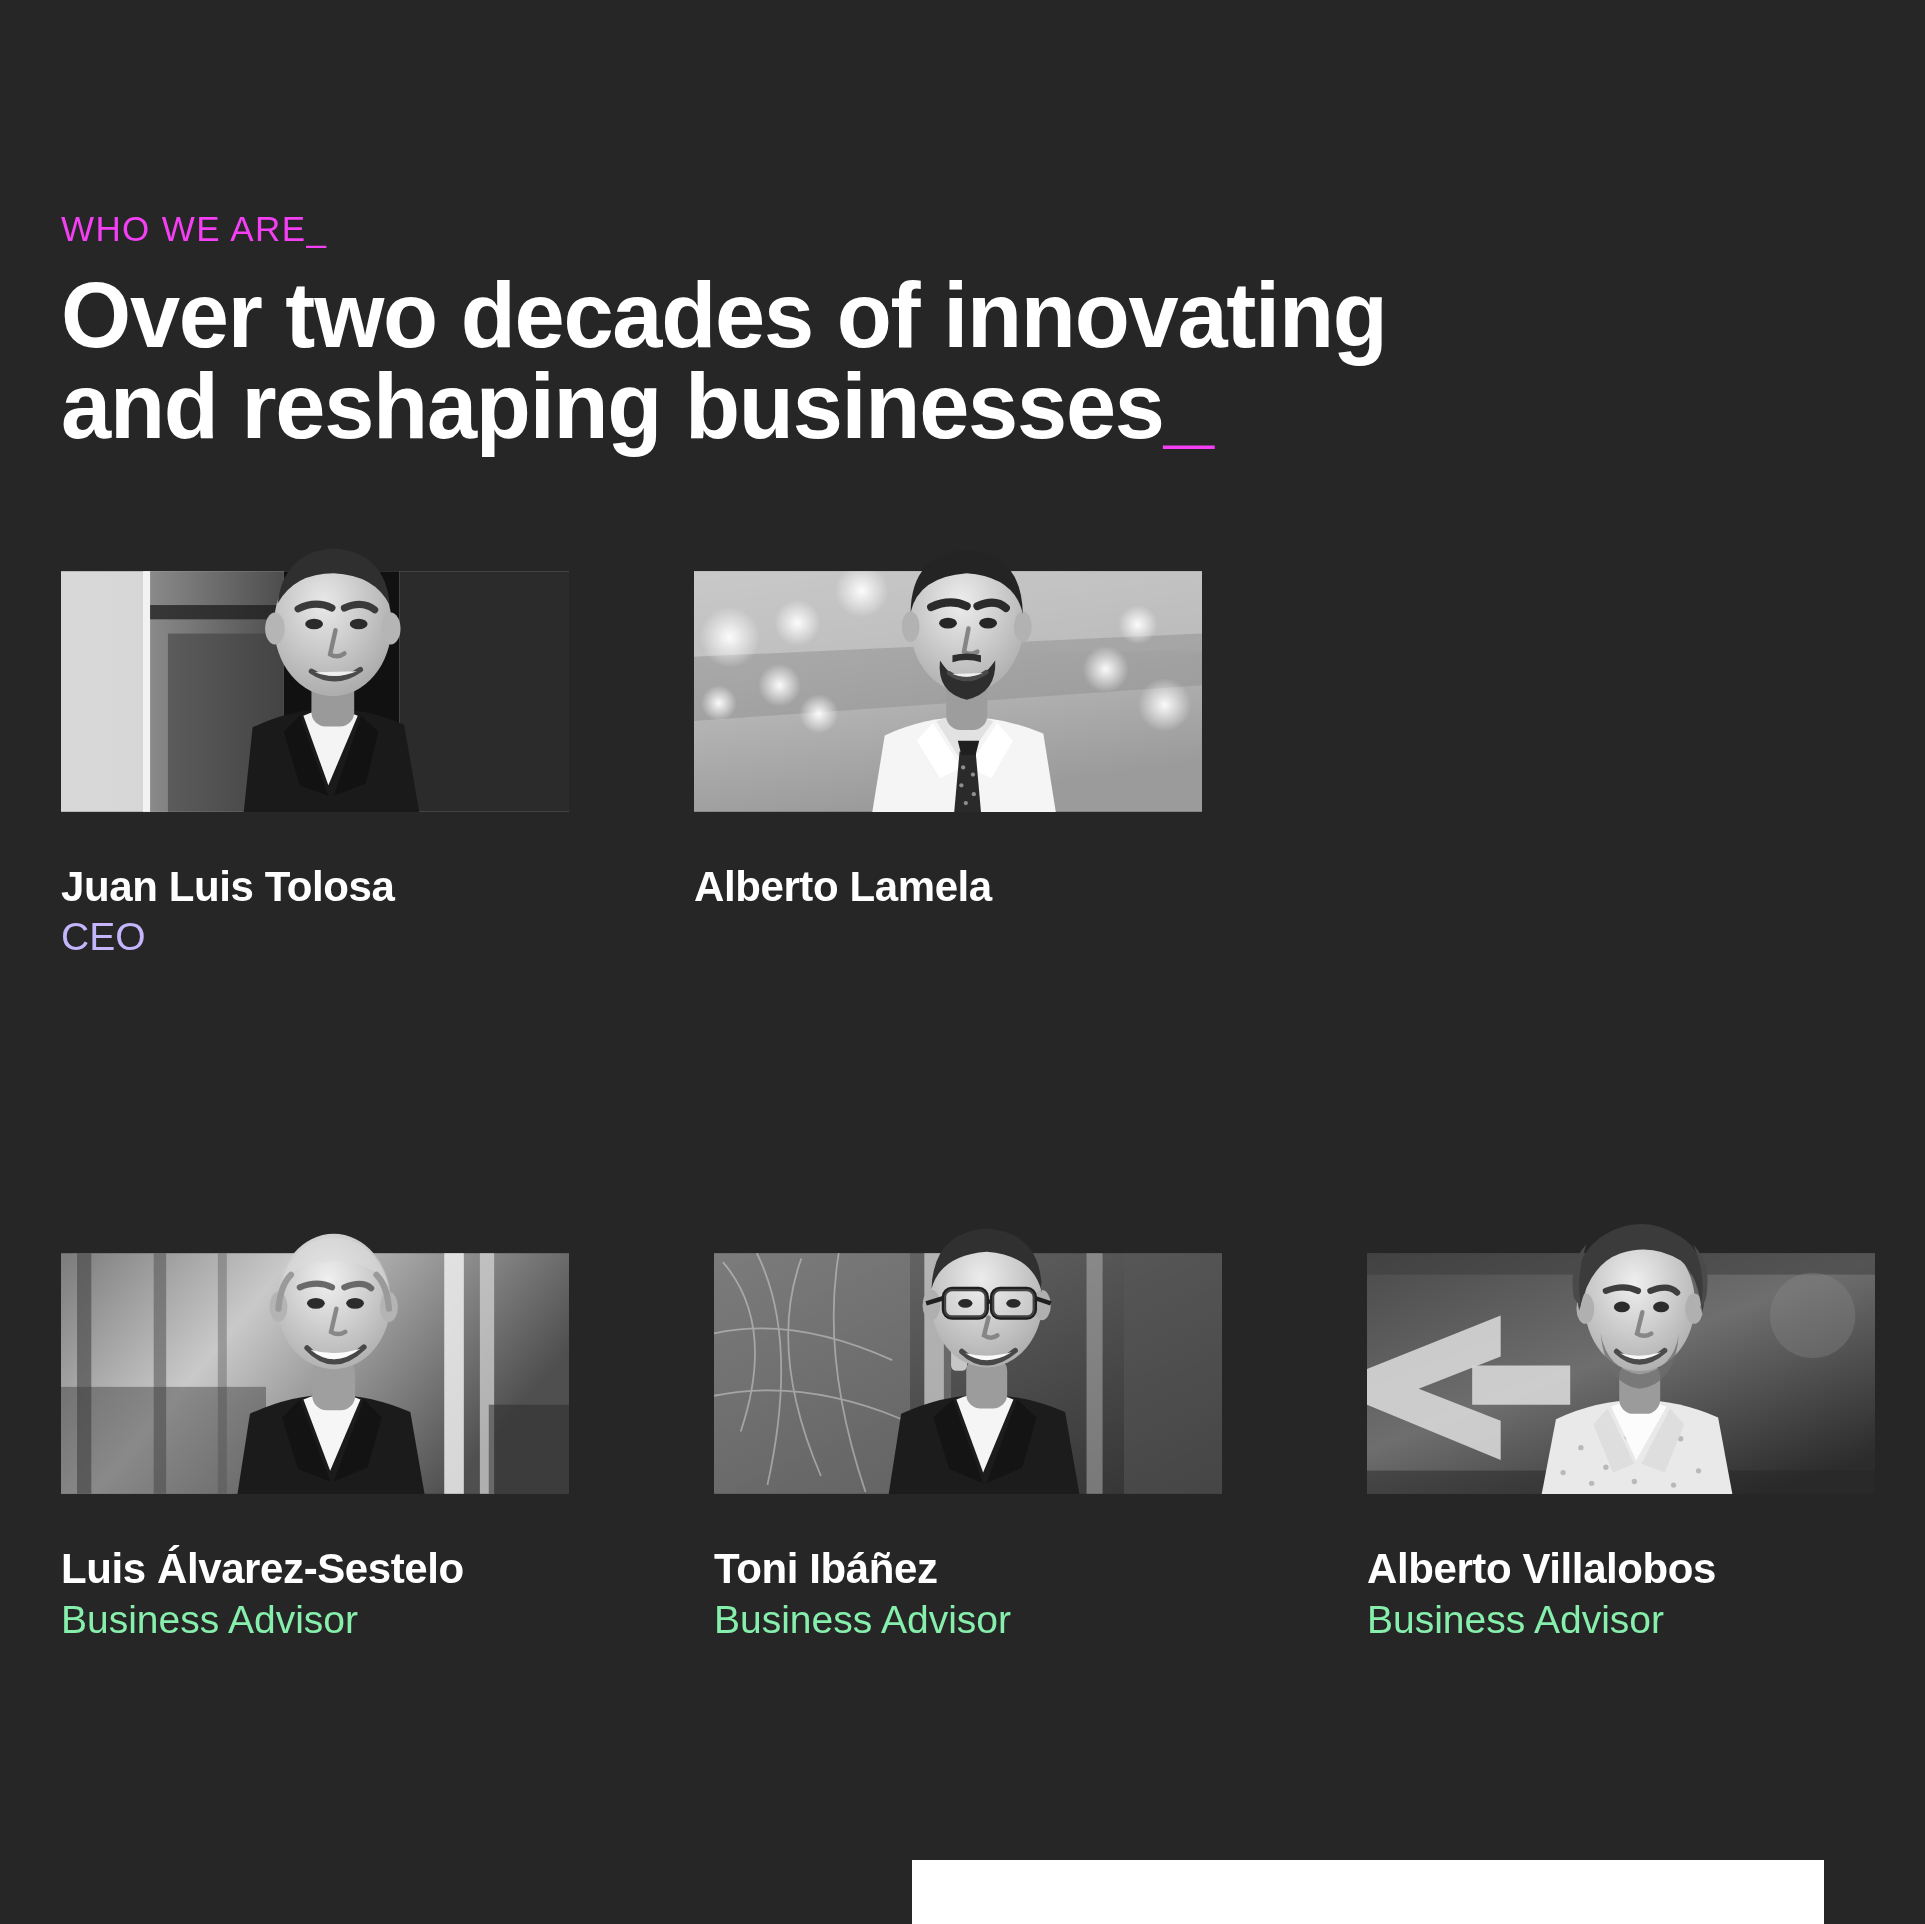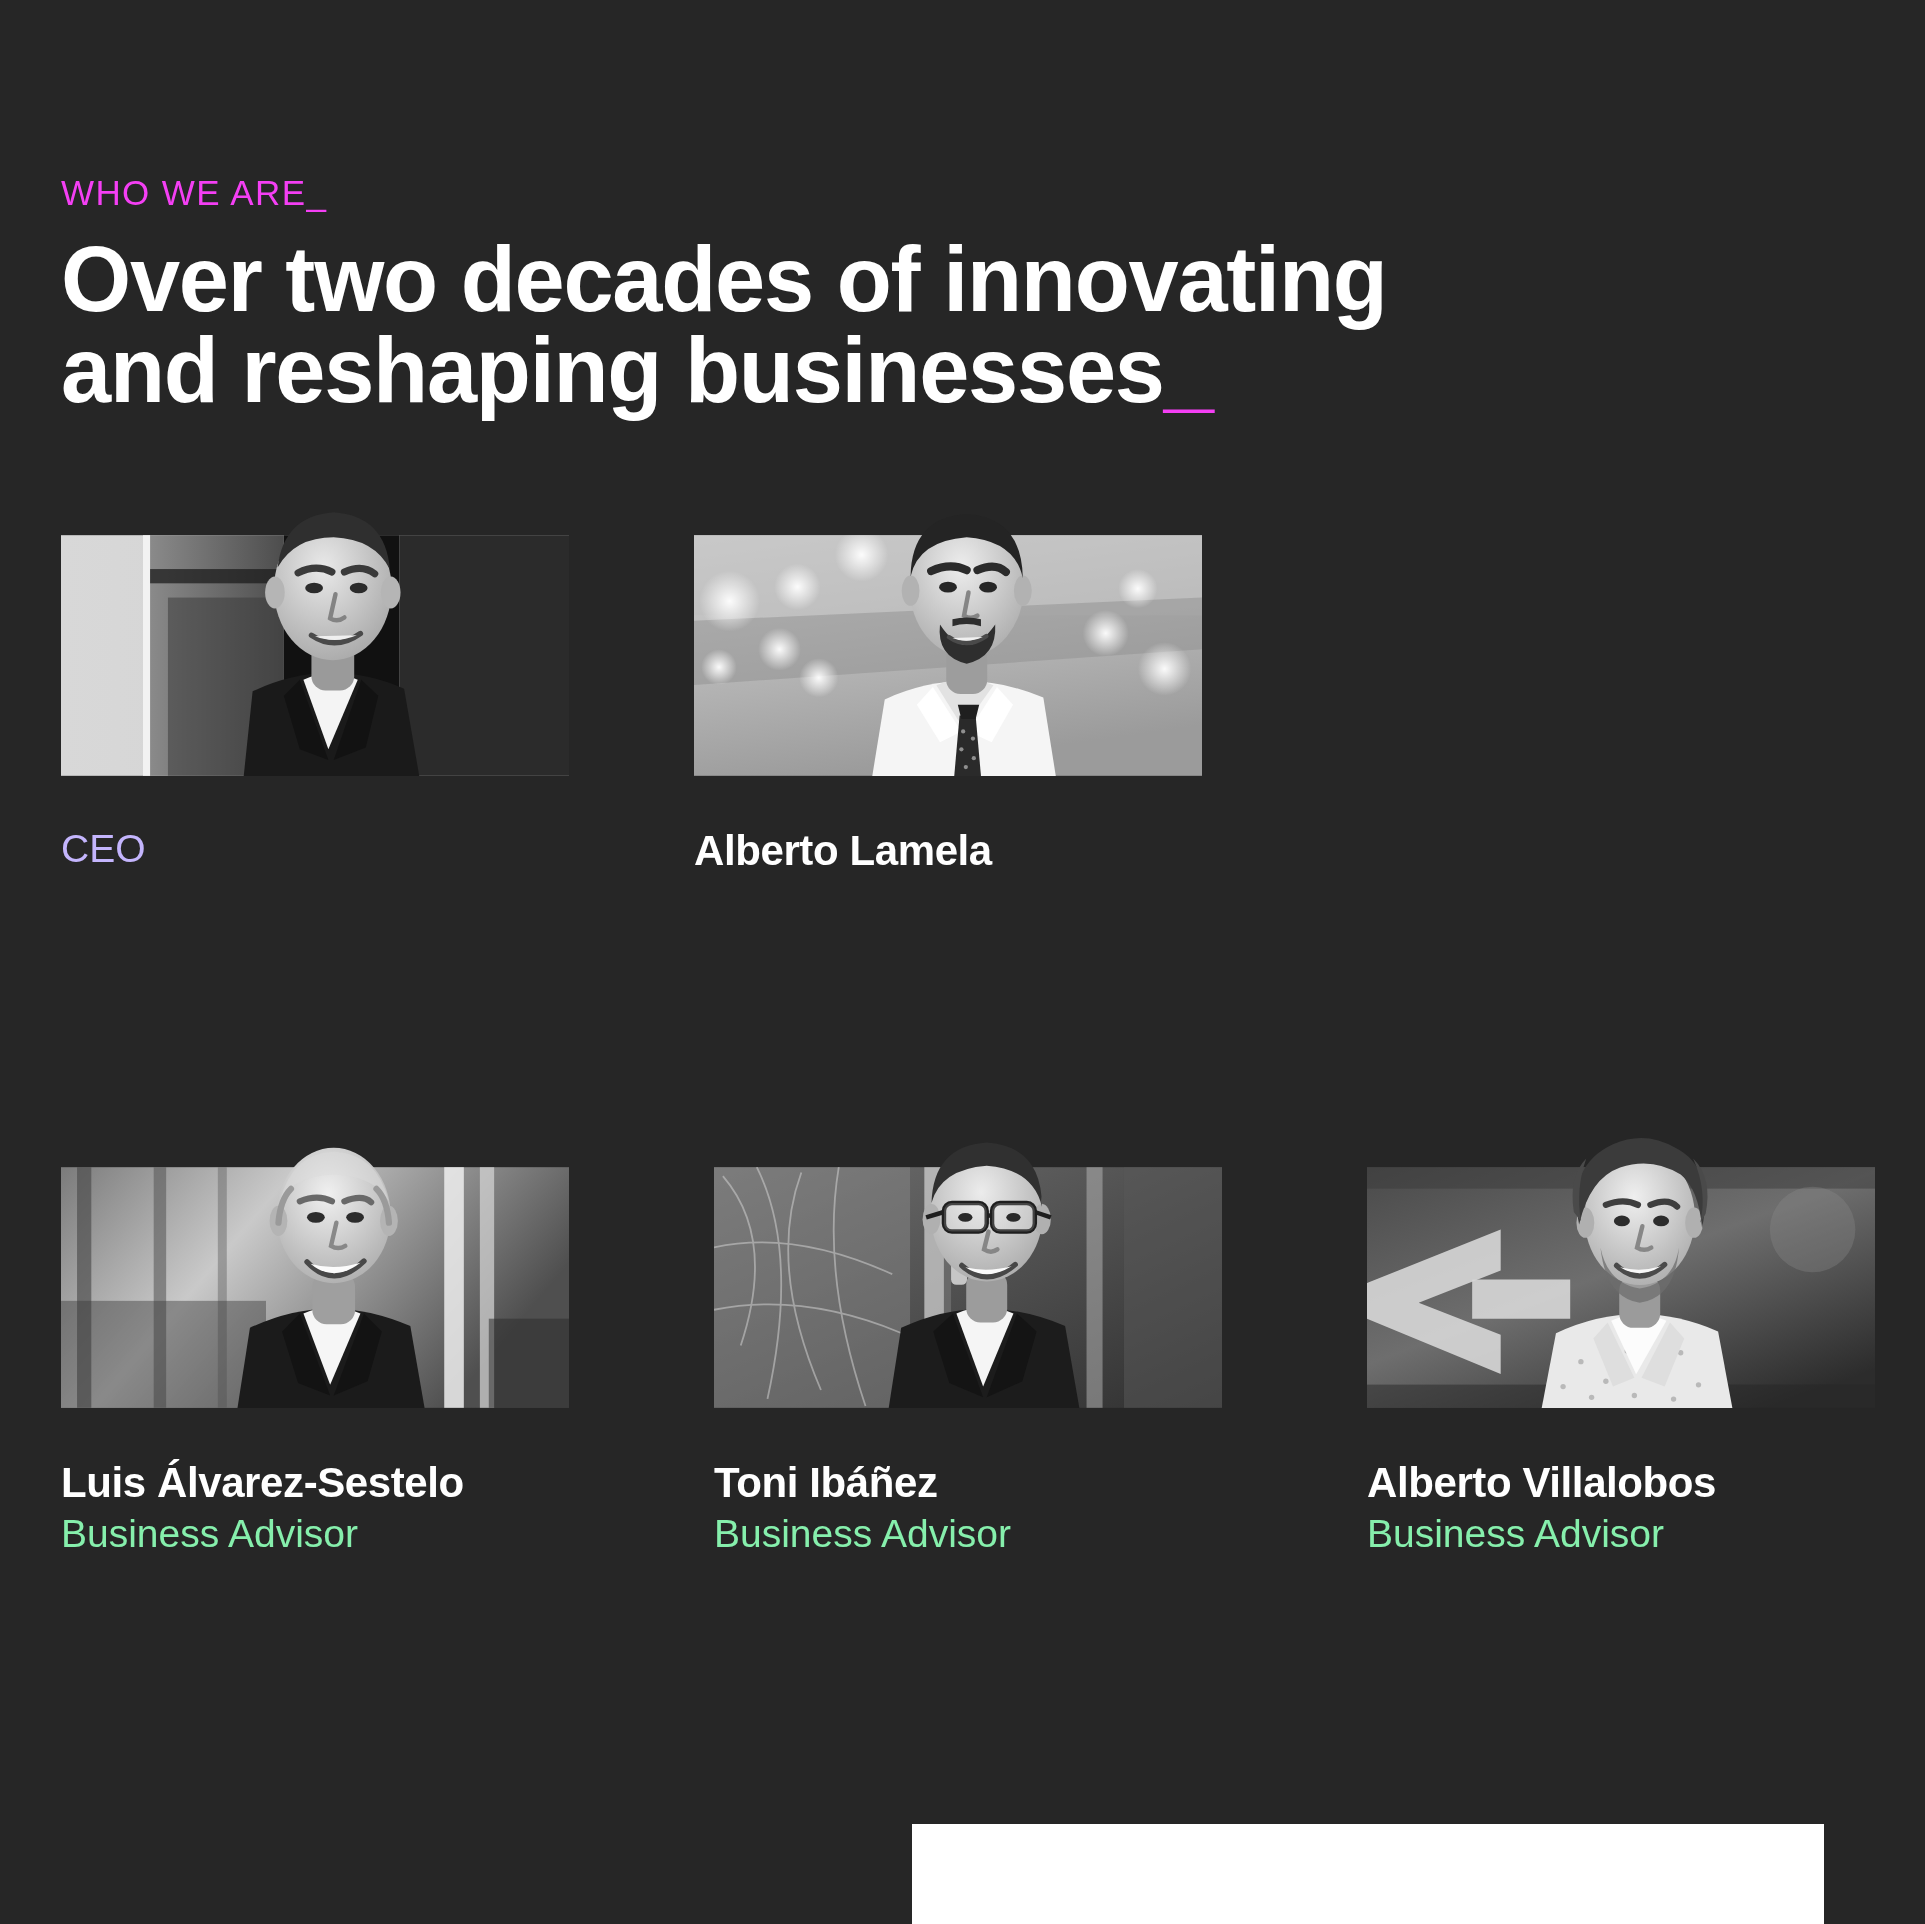--- a/index.html
+++ b/index.html
@@ -2,21 +2,21 @@
 <html style="font-size:14.3px"><head>
 <meta charset="utf-8">
 <style>
   * { margin:0; padding:0; box-sizing:border-box; }
   html, body {
     width:1926px; height:1925px;
     background:#262626;
     font-family:"Liberation Sans", sans-serif;
     overflow:hidden;
   }
-  .page { position:relative; width:1926px; height:1633px; background:#262626; }
+  .page { position:relative; width:1926px; height:1633px; background:#262626;margin-top:36px; }
 
   
   .header { position:absolute; left:61px; top:175px; width:1747px; }
   .eyebrow {
     font-size:35px;
     letter-spacing:1.4px;
     font-weight:400;
     color:#F43FF4;
     line-height:1;
     white-space:nowrap;
@@ -170,20 +170,21 @@
               <ellipse cx="334" cy="119" rx="10" ry="6" fill="#2b2b2b"></ellipse>
 
               <path d="M308 126 L302 153 Q310 158 318 152" stroke="#838383" stroke-width="5" fill="none" stroke-linecap="round"></path>
 
               <path d="M281 172 Q308 190 336 170" stroke="#4a4a4a" stroke-width="6" fill="none" stroke-linecap="round"></path>
               <path d="M285 173 Q308 182 332 172" fill="#efefef"></path>
             </svg>
           </div>
         </div>
         <div class="meta">
+          <div class="person-name">Juan Luis Tolosa</div>
           <div class="person-role role-magenta">CEO</div>
         </div>
       </div>
 
       <div class="card">
         <div class="frame">
           <div class="photo-clip">
             <svg width="508" height="241" viewBox="0 0 570 270">
               <defs>
                 <linearGradient id="fl-bg" x1="0" y1="0" x2="0.3" y2="1">

